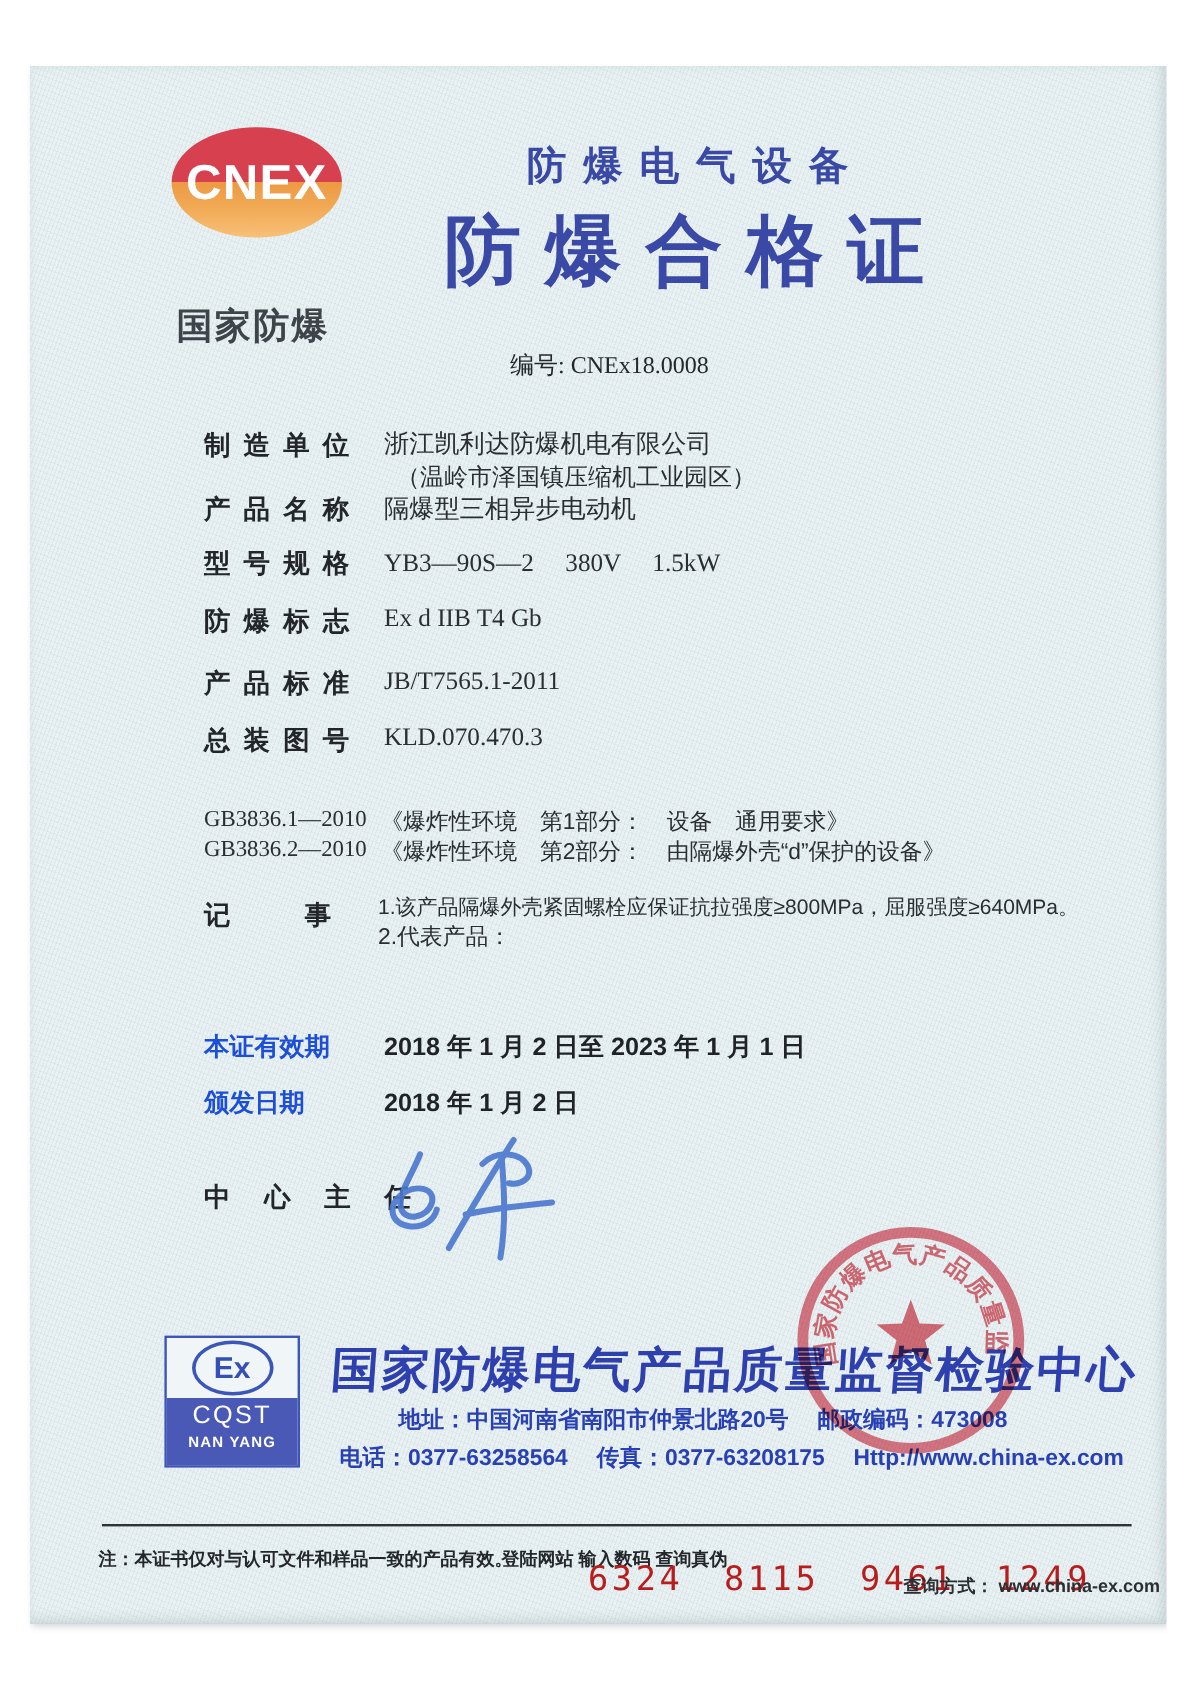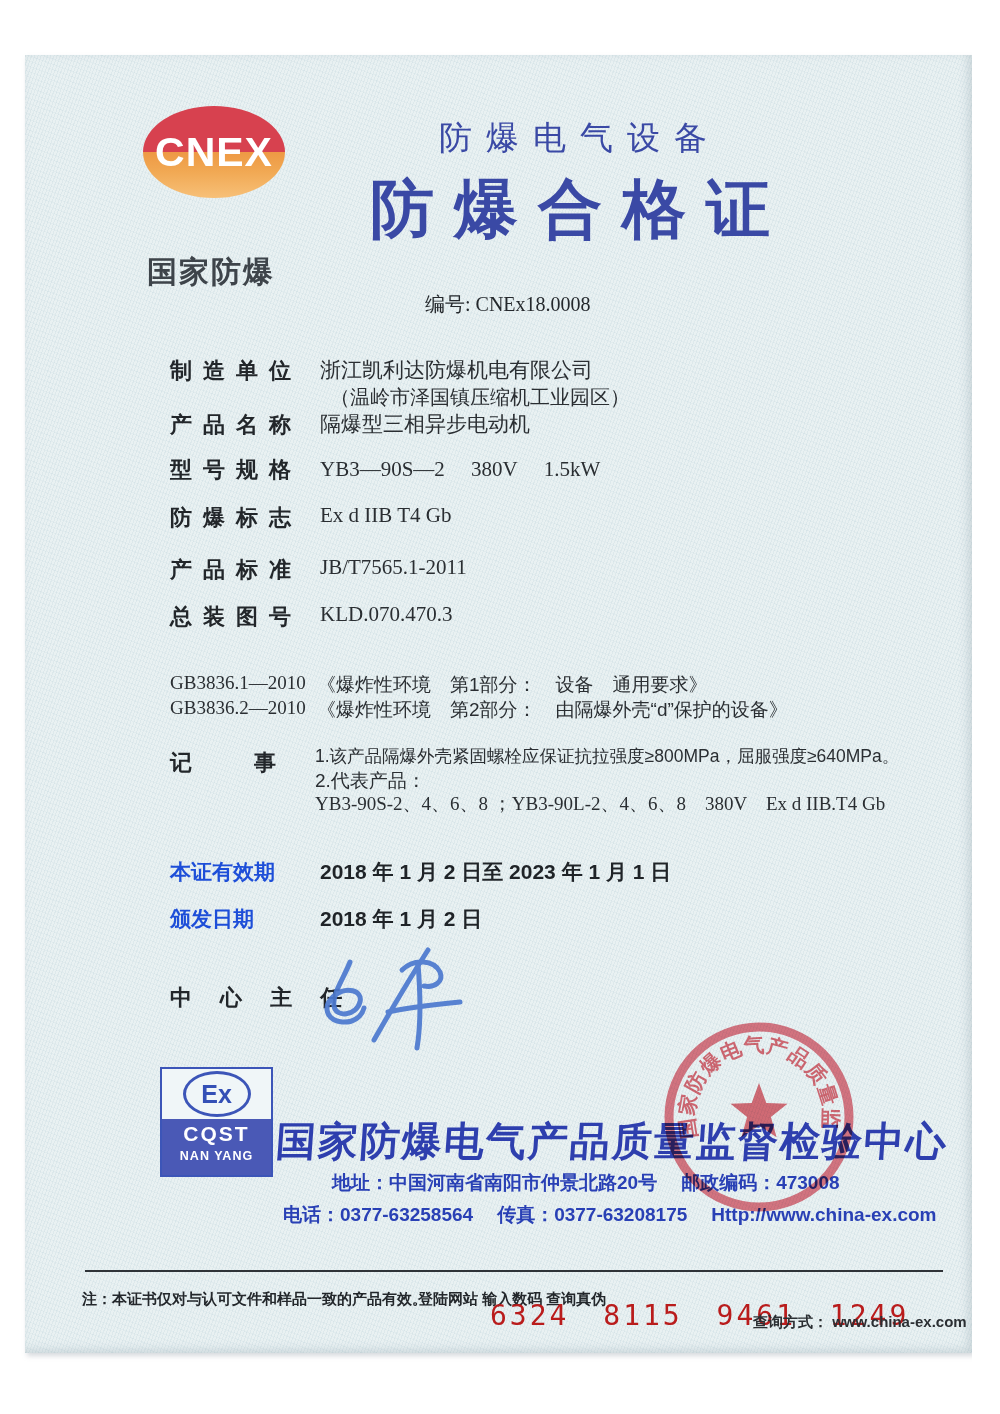--- a/index.html
+++ b/index.html
@@ -12,43 +12,43 @@
            repeating-linear-gradient(20deg, rgba(173,199,209,.12) 0 1px, rgba(255,255,255,0) 1px 5px);
          box-shadow: inset -4px -3px 10px rgba(150,165,175,.35), 2px 3px 5px rgba(140,150,160,.35);
          border-right:1px solid #cdd7db;}
   .abs{position:absolute;}
   
   .cnex-logo{left:143px;top:106px;width:142px;height:92px;border-radius:50%;
     background:linear-gradient(180deg,#d7414f 0%,#d7414f 50%,#ee9944 50%,#f1a954 72%,#f7c078 100%);
     text-align:center;}
   .cnex-logo span{color:#ffffff;font-weight:bold;font-size:41px;line-height:92px;letter-spacing:1px;}
   .cnex-sub{left:147px;top:204px;width:140px;font-size:30px;font-weight:600;color:#3e444a;letter-spacing:2px;white-space:nowrap;margin-top:48px;}
-  .doc-type{left:340px;top:116px;width:480px;text-align:center;font-size:33px;font-weight:normal;
+  .doc-type{left:340px;top:116px;width:480px;text-align:center;font-size:33px;font-weight:bold;
             color:#3a49a5;letter-spacing:14px;white-space:nowrap;}
   .main-title{left:330px;top:166px;width:500px;text-align:center;font-size:64px;font-weight:bold;
             color:#3a49a5;letter-spacing:20px;white-space:nowrap;}
   .cert-no{left:425px;top:291px;font-size:20px;color:#24282c;font-family:"Liberation Serif",serif;white-space:nowrap;}
   
   .lbl{position:absolute;left:170px;font-size:22px;font-weight:600;color:#22262a;letter-spacing:11px;white-space:nowrap;}
   .val{position:absolute;left:320px;font-size:21px;color:#2a2e32;font-family:"Liberation Serif",serif;white-space:nowrap;}
   .val.cjk{font-family:"Liberation Sans",sans-serif;}
   .intro{left:170px;top:645px;font-size:20px;font-weight:600;color:#22262a;white-space:nowrap;}
   .gb-code{position:absolute;left:170px;font-size:19px;color:#2a2e32;font-family:"Liberation Serif",serif;white-space:nowrap;}
   .gb-title{position:absolute;left:317px;font-size:19px;color:#2a2e32;white-space:nowrap;}
   .note-line{position:absolute;left:315px;font-size:17.5px;color:#2a2e32;white-space:nowrap;}
   .date-lbl{position:absolute;left:170px;font-size:21px;font-weight:700;color:#1d4ed8;white-space:nowrap;}
   .date-val{position:absolute;left:320px;font-size:21px;font-weight:600;color:#1f2327;white-space:nowrap;}
   
-  .ex-logo{left:137px;top:1067px;width:113px;height:110px;border:2px solid #3c55b8;background:#f0f6f8;box-sizing:border-box;margin-left:23px;}
+  .ex-logo{left:137px;top:1113px;width:113px;height:110px;border:2px solid #3c55b8;background:#f0f6f8;box-sizing:border-box;}
   .ex-top{height:50px;display:flex;align-items:center;justify-content:center;}
   .ex-circle{width:62px;height:40px;border:3px solid #3c55b8;border-radius:50%;
              display:flex;align-items:center;justify-content:center;}
   .ex-circle span{color:#3450b6;font-weight:bold;font-size:25px;}
   .ex-bottom{height:56px;background:#4a59b6;text-align:center;}
-  .ex-cqst{color:#ffffff;font-size:21px;letter-spacing:2px;line-height:30px;font-weight:700;}
+  .ex-cqst{color:#ffffff;font-size:21px;letter-spacing:2px;line-height:30px;font-weight:400;}
   .ex-ny{color:#ffffff;font-size:12.5px;letter-spacing:1px;line-height:14px;font-weight:600;}
   .org-name{left:276px;top:1114px;width:690px;font-size:40px;font-weight:bold;color:#2e3fae;
             letter-spacing:2px;white-space:nowrap;transform:skewX(-4deg);}
   .contact{font-size:19px;font-weight:700;color:#2940b5;white-space:nowrap;}
   .addr-row{left:332px;top:1170px;}
   .tel-row{left:283px;top:1202px;}
   .contact .gap{display:inline-block;width:24px;}
   
   .rule{left:85px;top:1270px;width:858px;height:2px;background:#2f3338;}
   .btm-note{left:82px;top:1290px;font-size:15px;font-weight:700;color:#23272b;white-space:nowrap;}
@@ -96,21 +96,20 @@
   <span class="val" style="top:602px">KLD.070.470.3</span>
 
   <span class="gb-code" style="top:672px">GB3836.1—2010</span>
   <span class="gb-title" style="top:672px">《爆炸性环境　第1部分：　设备　通用要求》</span>
   <span class="gb-code" style="top:697px">GB3836.2—2010</span>
   <span class="gb-title" style="top:697px">《爆炸性环境　第2部分：　由隔爆外壳“d”保护的设备》</span>
 
   <span class="lbl" style="top:748px;letter-spacing:20px">记　事</span>
   <span class="note-line" style="top:744px">1.该产品隔爆外壳紧固螺栓应保证抗拉强度≥800MPa，屈服强度≥640MPa。</span>
   <span class="note-line" style="top:768px;font-size:19px">2.代表产品：</span>
-  <span class="note-line" style="top:791px;font-size:19px;font-family:'Liberation Serif',serif">YB3-90S-2、4、6、8 ；YB3-90L-2、4、6、8　380V　Ex d IIB.T4 Gb</span>
 
   <span class="date-lbl" style="top:858px">本证有效期</span>
   <span class="date-val" style="top:858px">2018 年 1 月 2 日至 2023 年 1 月 1 日</span>
   <span class="date-lbl" style="top:905px">颁发日期</span>
   <span class="date-val" style="top:905px">2018 年 1 月 2 日</span>
   <span class="lbl" style="top:983px">中 心 主 任</span>
 
   <svg class="sig-svg abs" width="185" height="120" viewBox="0 0 185 120">
     <g fill="none" stroke="#4c79cf" stroke-width="5" stroke-linecap="round" opacity="0.92">
       <path d="M 52 26 C 46 42, 34 58, 36 70 C 38 82, 58 80, 62 66 C 65 54, 48 50, 36 60 C 24 70, 28 84, 44 86 C 56 87, 64 80, 66 72"></path>

